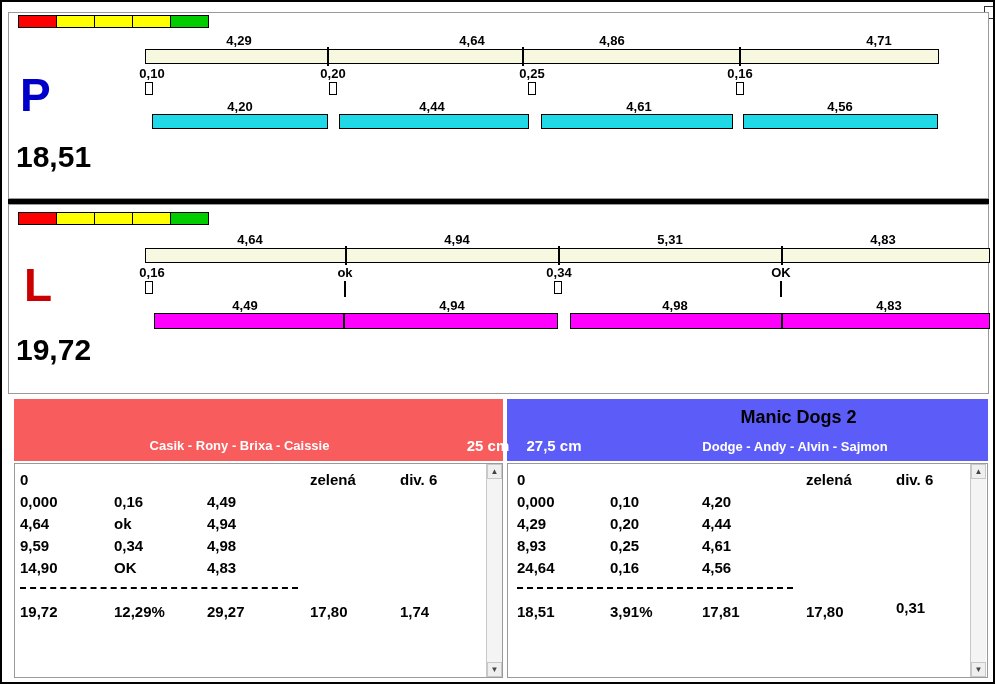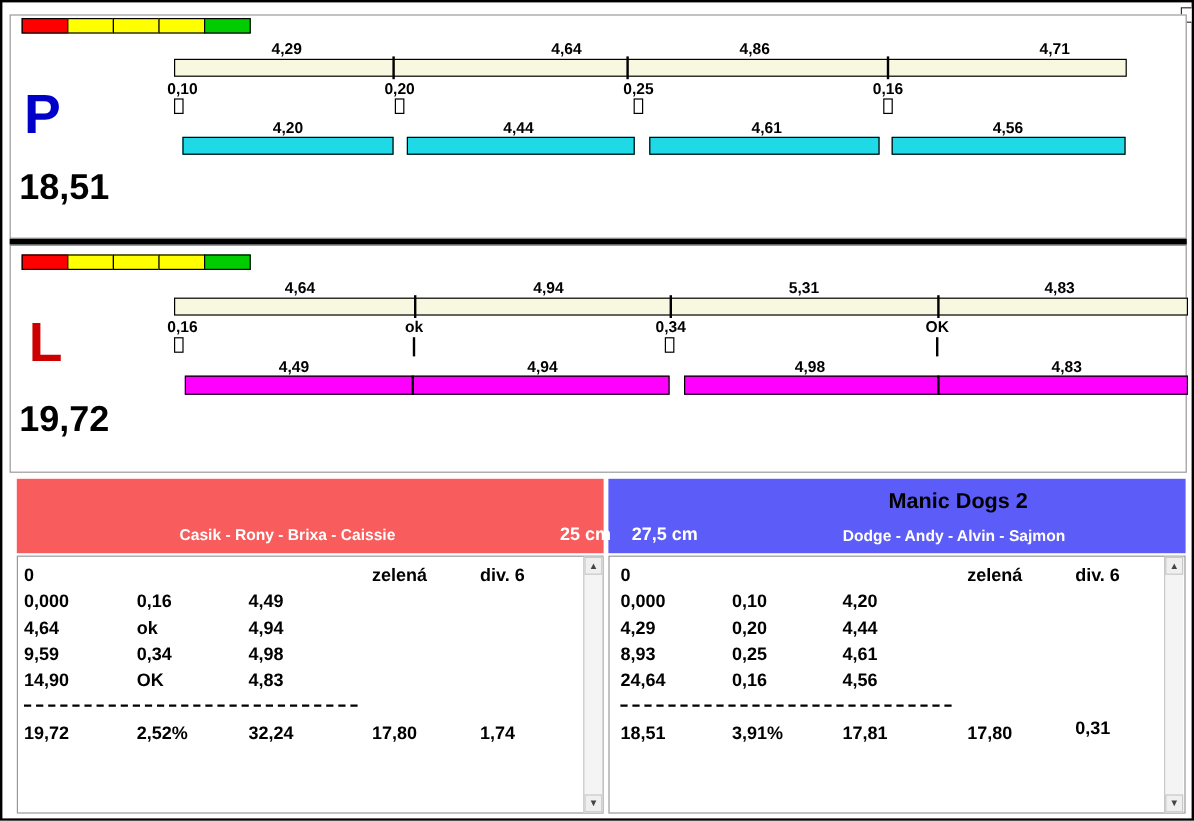--- a/index.html
+++ b/index.html
@@ -63,21 +63,21 @@
   <div class="panel" style="left:6px;top:10px;width:981px;height:187px"></div>
 
   <div class="light" style="left: 16px; top: 13px; background: rgb(255, 0, 0);"></div>
   <div class="light" style="left: 54px; top: 13px; background: rgb(255, 255, 0);"></div>
   <div class="light" style="left: 92px; top: 13px; background: rgb(255, 255, 0);"></div>
   <div class="light" style="left: 130px; top: 13px; background: rgb(255, 255, 0);"></div>
   <div class="light" style="left: 168px; top: 13px; background: rgb(0, 204, 0);"></div>
 
   <div class="val" style="left:207px;top:31px">4,29</div>
   <div class="val" style="left:440px;top:31px">4,64</div>
-  <div class="val" style="left:597px;top:31px">4,86</div>
+  <div class="val" style="left:580px;top:31px">4,86</div>
   <div class="val" style="left:847px;top:31px">4,71</div>
 
   <div class="bar" style="left: 143px; top: 47px; width: 794px; height: 15px; background: rgb(248, 248, 224);"></div>
   <div class="tick" style="left:325px;top:45px;height:19px"></div>
   <div class="tick" style="left:520px;top:45px;height:19px"></div>
   <div class="tick" style="left:737px;top:45px;height:19px"></div>
 
   <div class="val" style="left:120px;top:64px">0,10</div>
   <div class="val" style="left:301px;top:64px">0,20</div>
   <div class="val" style="left:500px;top:64px">0,25</div>
@@ -173,22 +173,22 @@
   <div class="cell" style="left:112px;top:535px">0,34</div>
   <div class="cell" style="left:205px;top:535px">4,98</div>
 
   <div class="cell" style="left:18px;top:557px">14,90</div>
   <div class="cell" style="left:112px;top:557px">OK</div>
   <div class="cell" style="left:205px;top:557px">4,83</div>
 
   <div class="dash-sep" style="left:18px;top:585px;width:278px"></div>
 
   <div class="cell" style="left:18px;top:601px">19,72</div>
-  <div class="cell" style="left:112px;top:601px">2,52%</div>
-  <div class="cell" style="left:205px;top:601px">32,24</div>
+  <div class="cell" style="left:112px;top:601px">12,29%</div>
+  <div class="cell" style="left:205px;top:601px">29,27</div>
   <div class="cell" style="left:308px;top:601px">17,80</div>
   <div class="cell" style="left:398px;top:601px">1,74</div>
 
   <div class="scrollbar" style="left:484px;top:462px;height:213px">
     <div class="scroll-btn">▲</div>
     <div class="scroll-btn">▼</div>
   </div>
 
   <div class="panel" style="left:505px;top:461px;width:481px;height:215px"></div>
 

